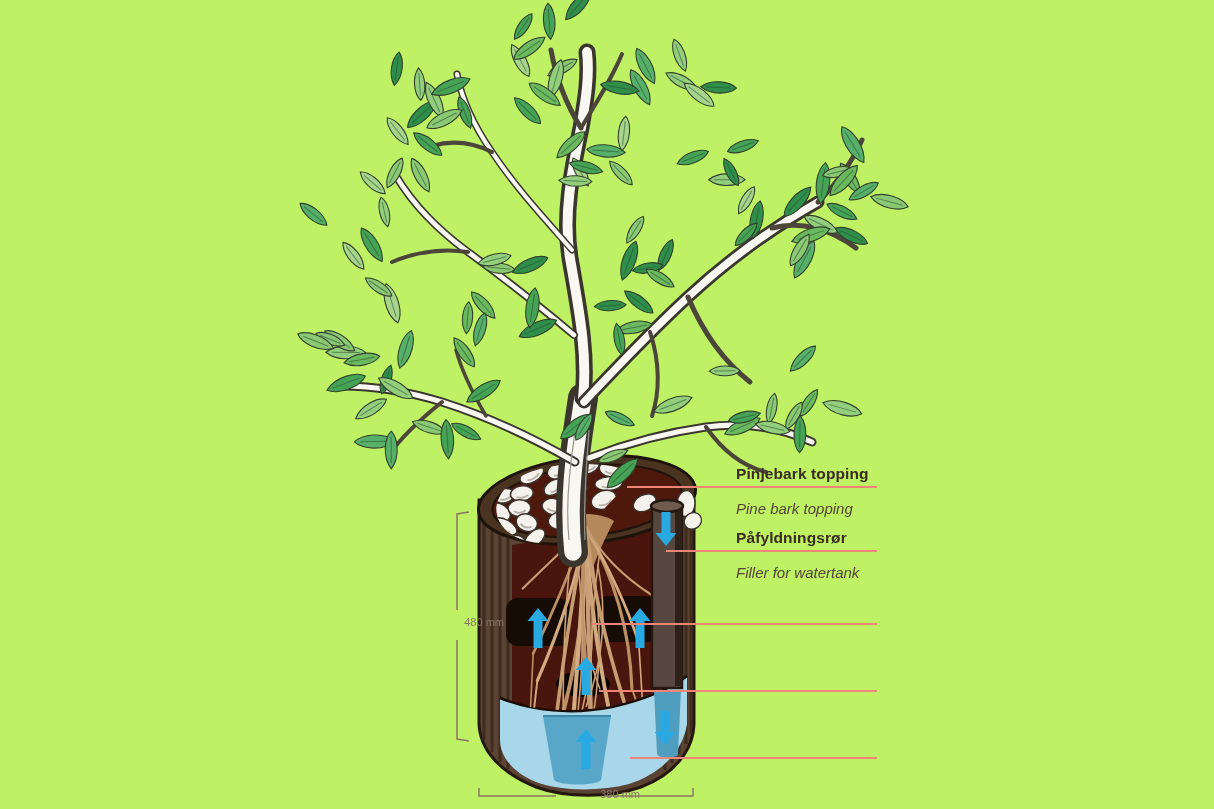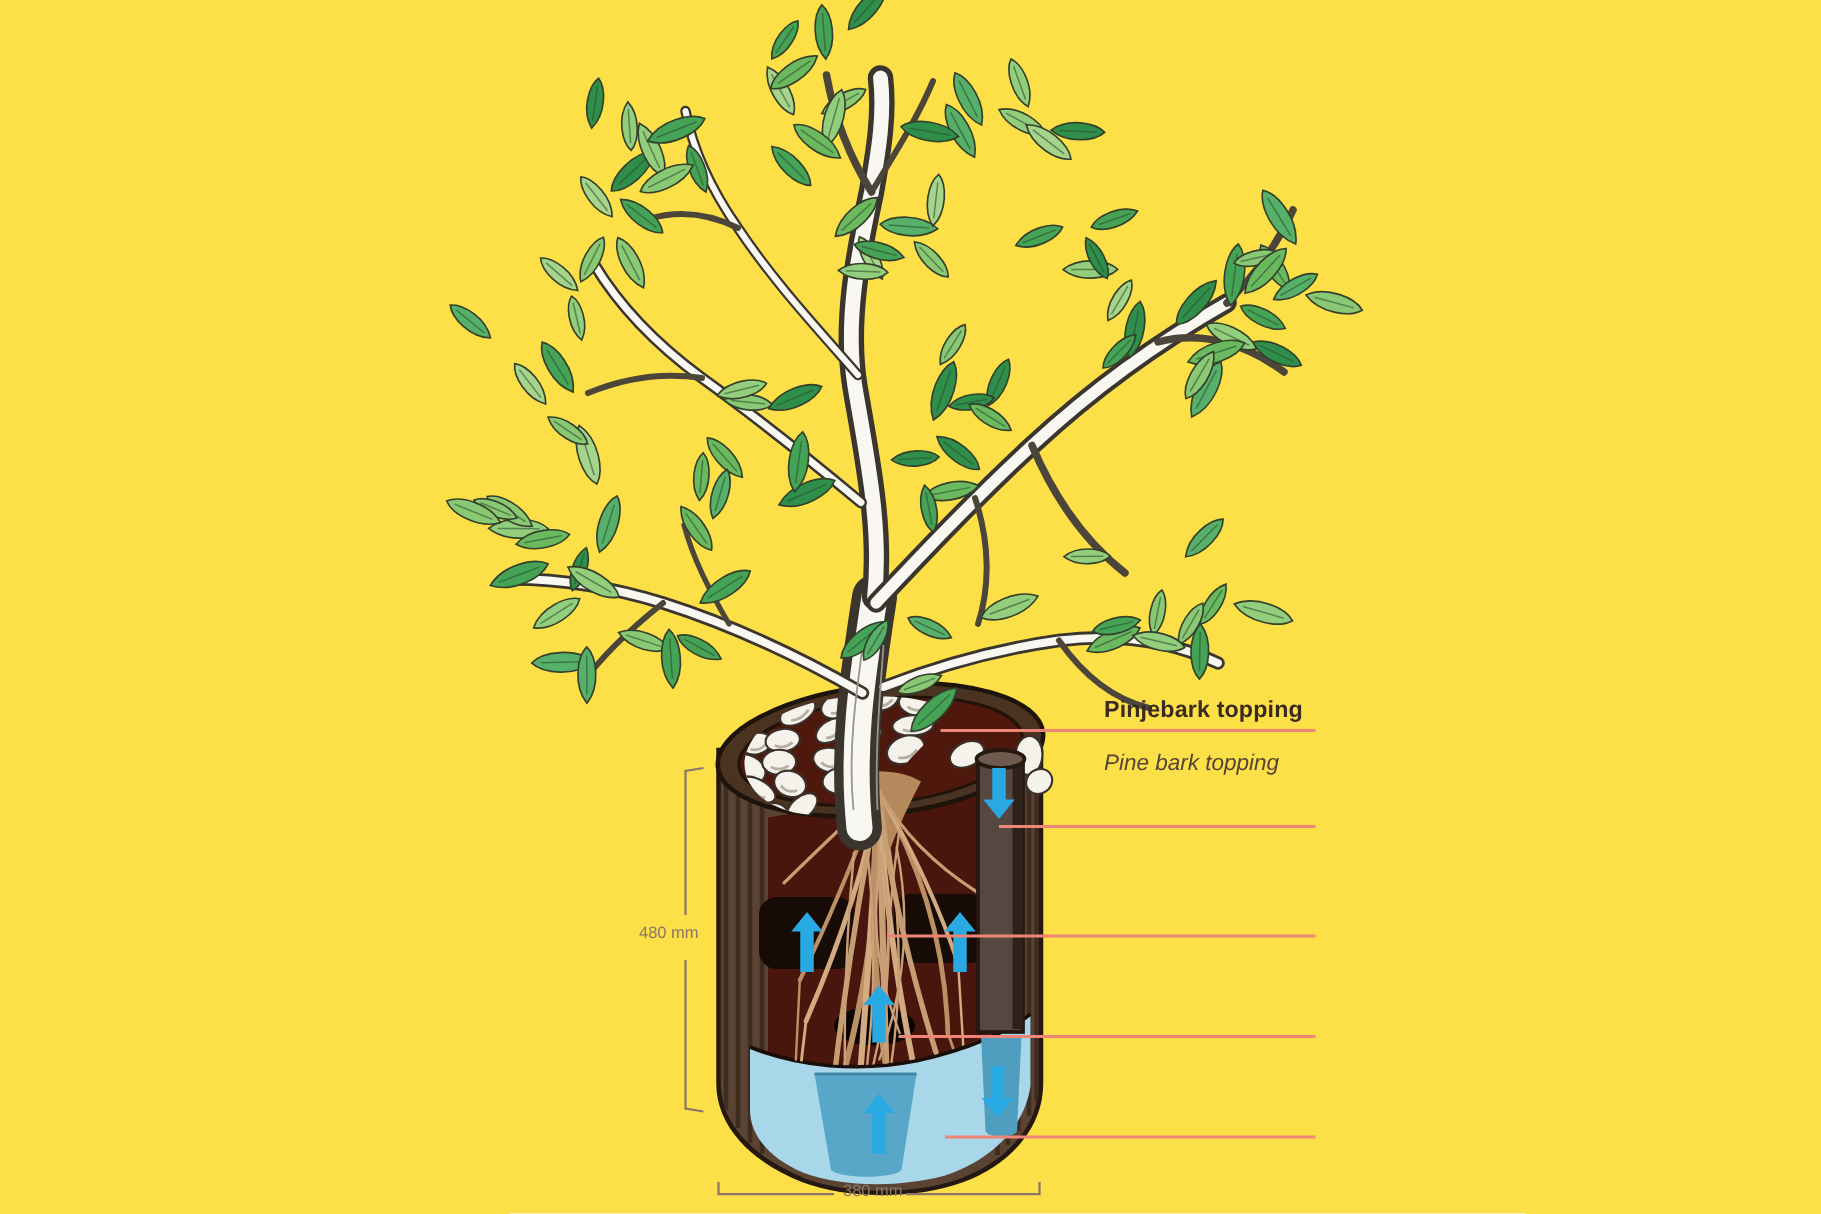--- a/index.html
+++ b/index.html
@@ -1,22 +1,22 @@
 <!DOCTYPE html>
 <html><head>
 <meta charset="utf-8">
 <style>
   html,body{margin:0;padding:0;background:#ffffff;}
-  #stage{position:relative;width:1214px;height:809px;background:#fde047;overflow:hidden;
+  #stage{position:relative;width:1214px;height:809px;background:#bef264;overflow:hidden;
          font-family:"Liberation Sans", sans-serif;}
   #art{position:absolute;left:0;top:0;}
   .callout{position:absolute;left:736px;color:#3a2b20;line-height:1.1;}
   .callout .da{font-weight:bold;font-size:15.5px;letter-spacing:.1px;}
   .callout .en{font-style:italic;font-size:15px;color:#544338;margin-top:19px;}
-  .dim{position:absolute;font-size:11px;color:#8a7668;text-align:left;}
+  .dim{position:absolute;font-size:11px;color:#8a7668;text-align:right;margin-left:32px;}
 </style>
 </head>
 <body>
 
 <div id="stage">
 
   <svg id="art" width="1214" height="809" viewBox="0 0 1214 809">
     <defs>
       <clipPath id="pebbleClip">
         <path d="M 496,498 C 503,470 540,461 575,463 C 606,465 629,471 632,480
@@ -711,16 +711,20 @@
     <g id="g-dims" stroke="#8a7668" stroke-width="1.5">
       <path fill="none" d="M 469,512 L 457,514 L 457,610 M 457,640 L 457,739 L 469,741"></path>
       <path fill="none" d="M 479,788 L 479,796 L 556,796 M 604,796 L 693,796 L 693,788"></path>
     </g>
   </svg>
 
   <div class="callout" style="top:465px">
     <div class="da">Pinjebark topping</div>
     <div class="en">Pine bark topping</div>
   </div>
+  <div class="callout" style="top:529px">
+    <div class="da">Påfyldningsrør</div>
+    <div class="en">Filler for watertank</div>
+  </div>
 
   <div class="dim" style="left:426px;top:616px;width:46px">480 mm</div>
   <div class="dim" style="left:562px;top:788px;width:46px">380 mm</div>
 </div>
 
 </body></html>

